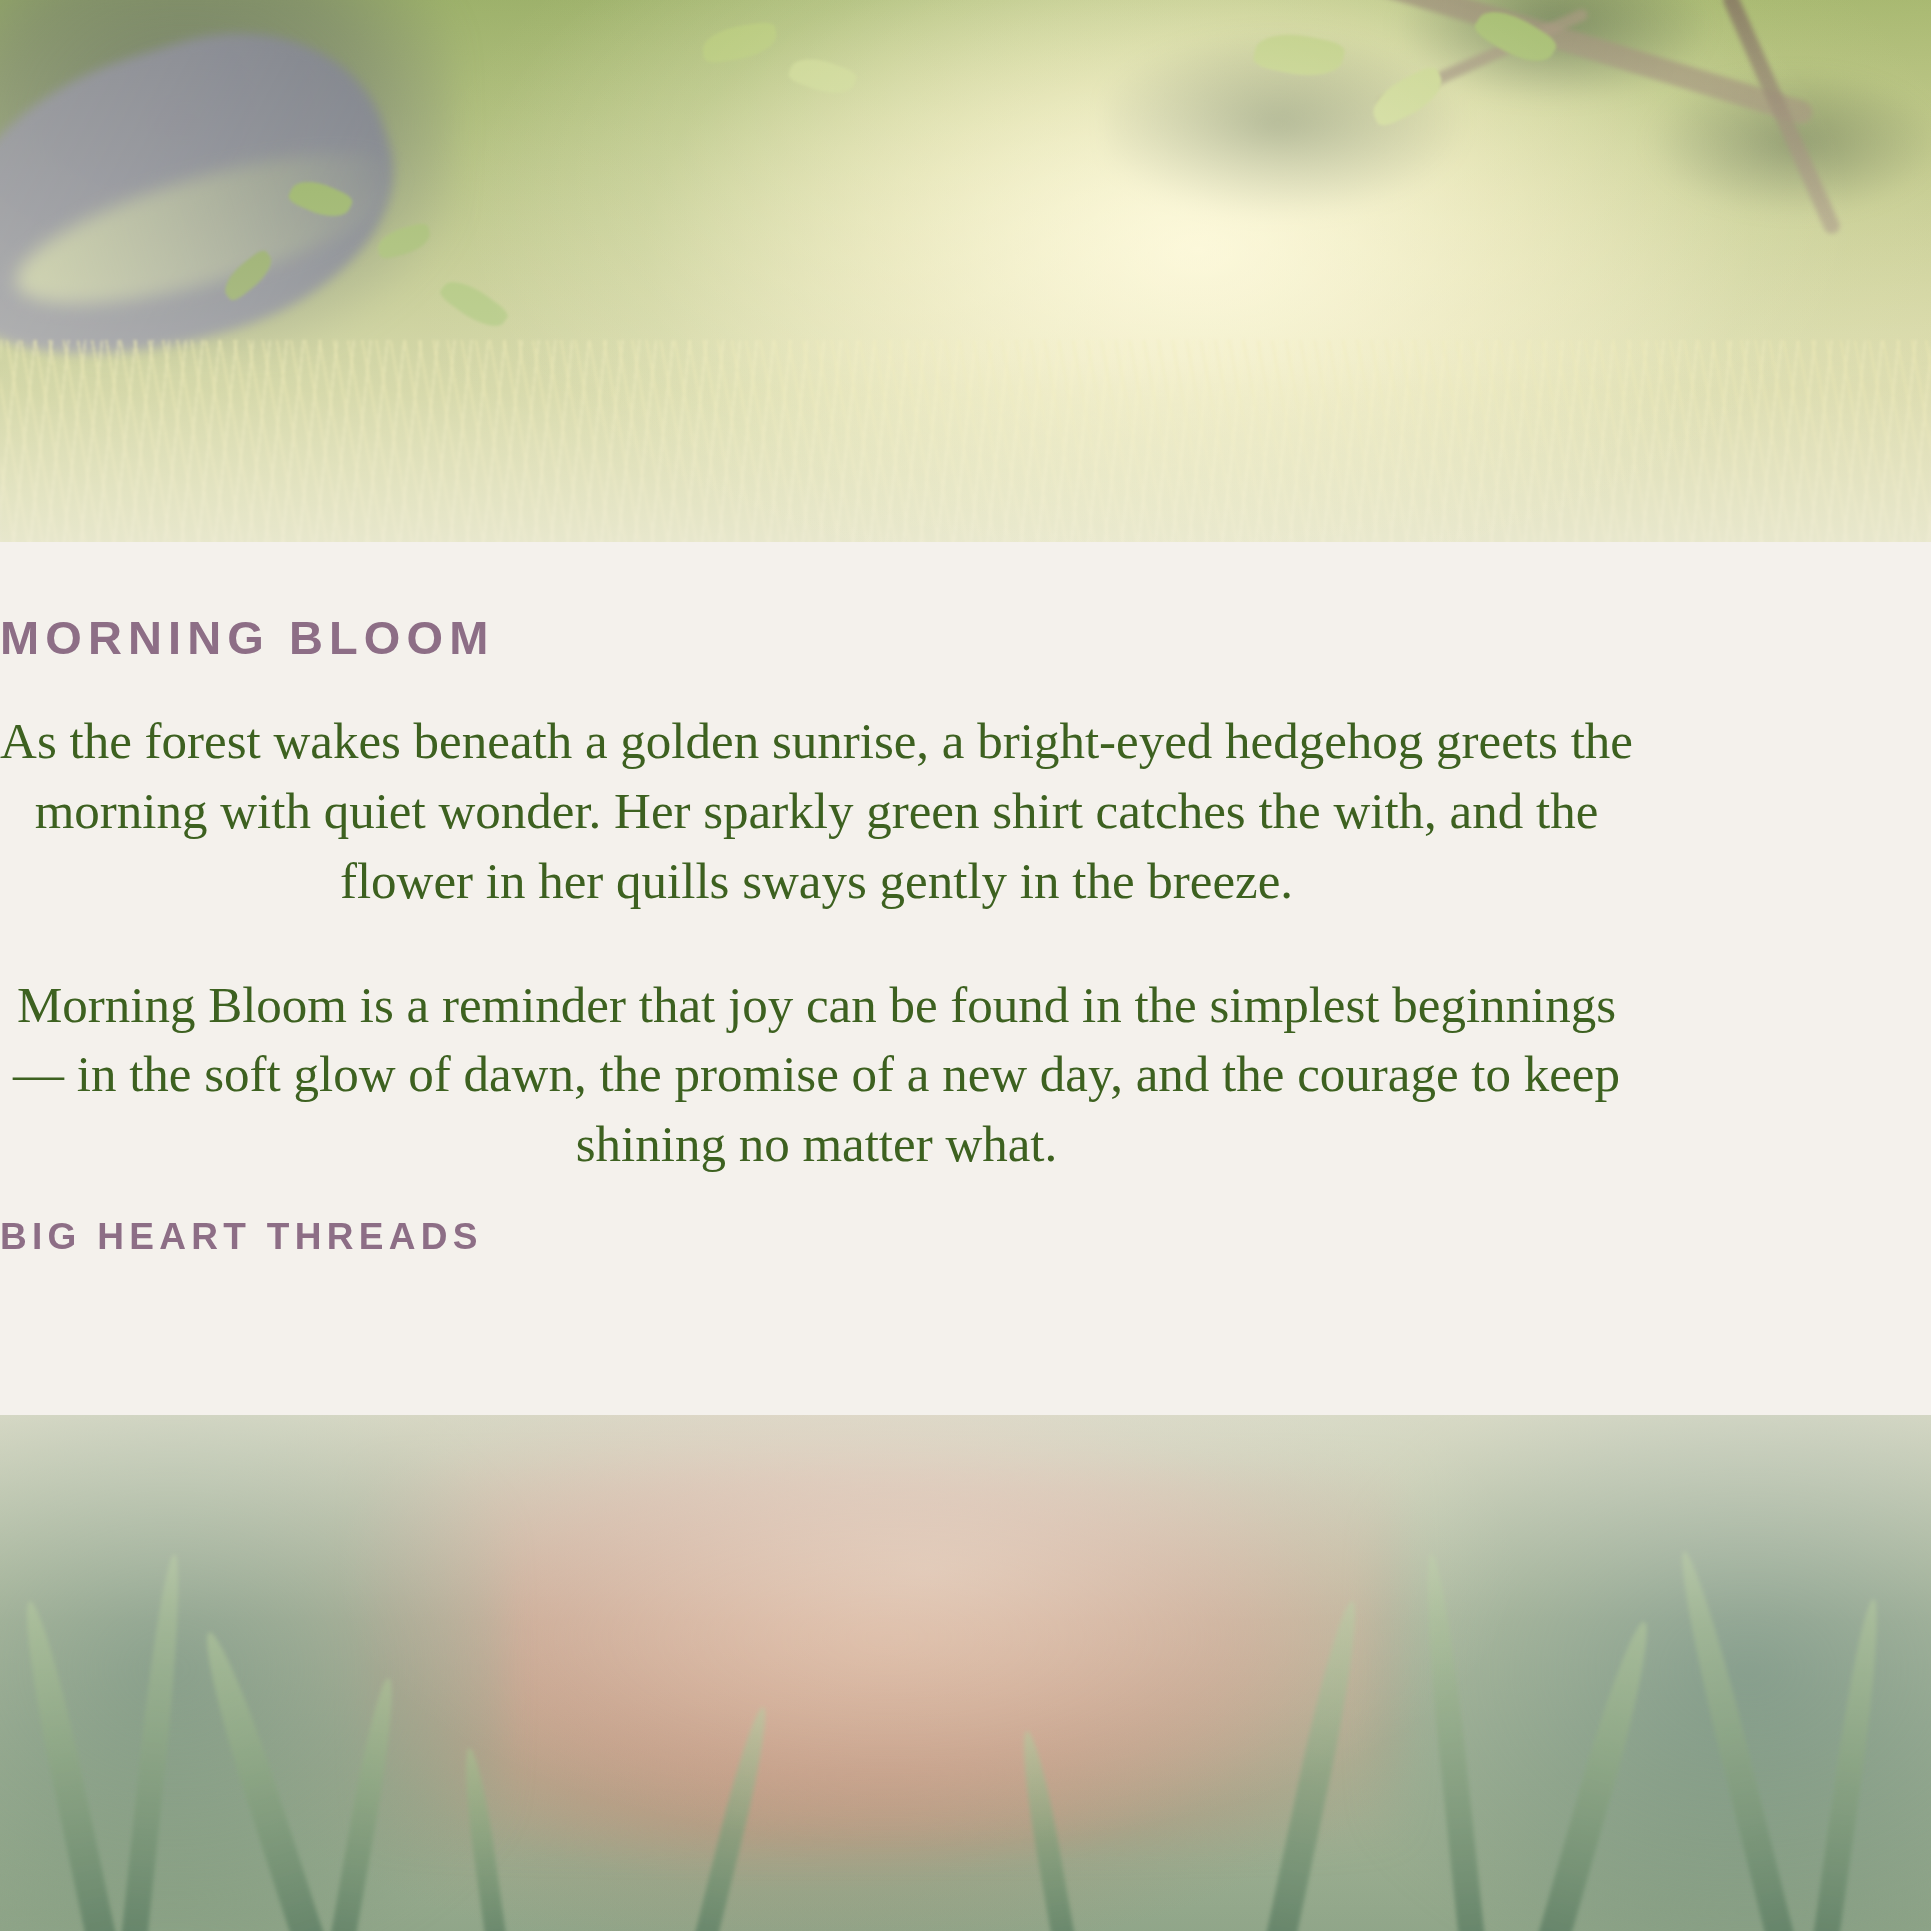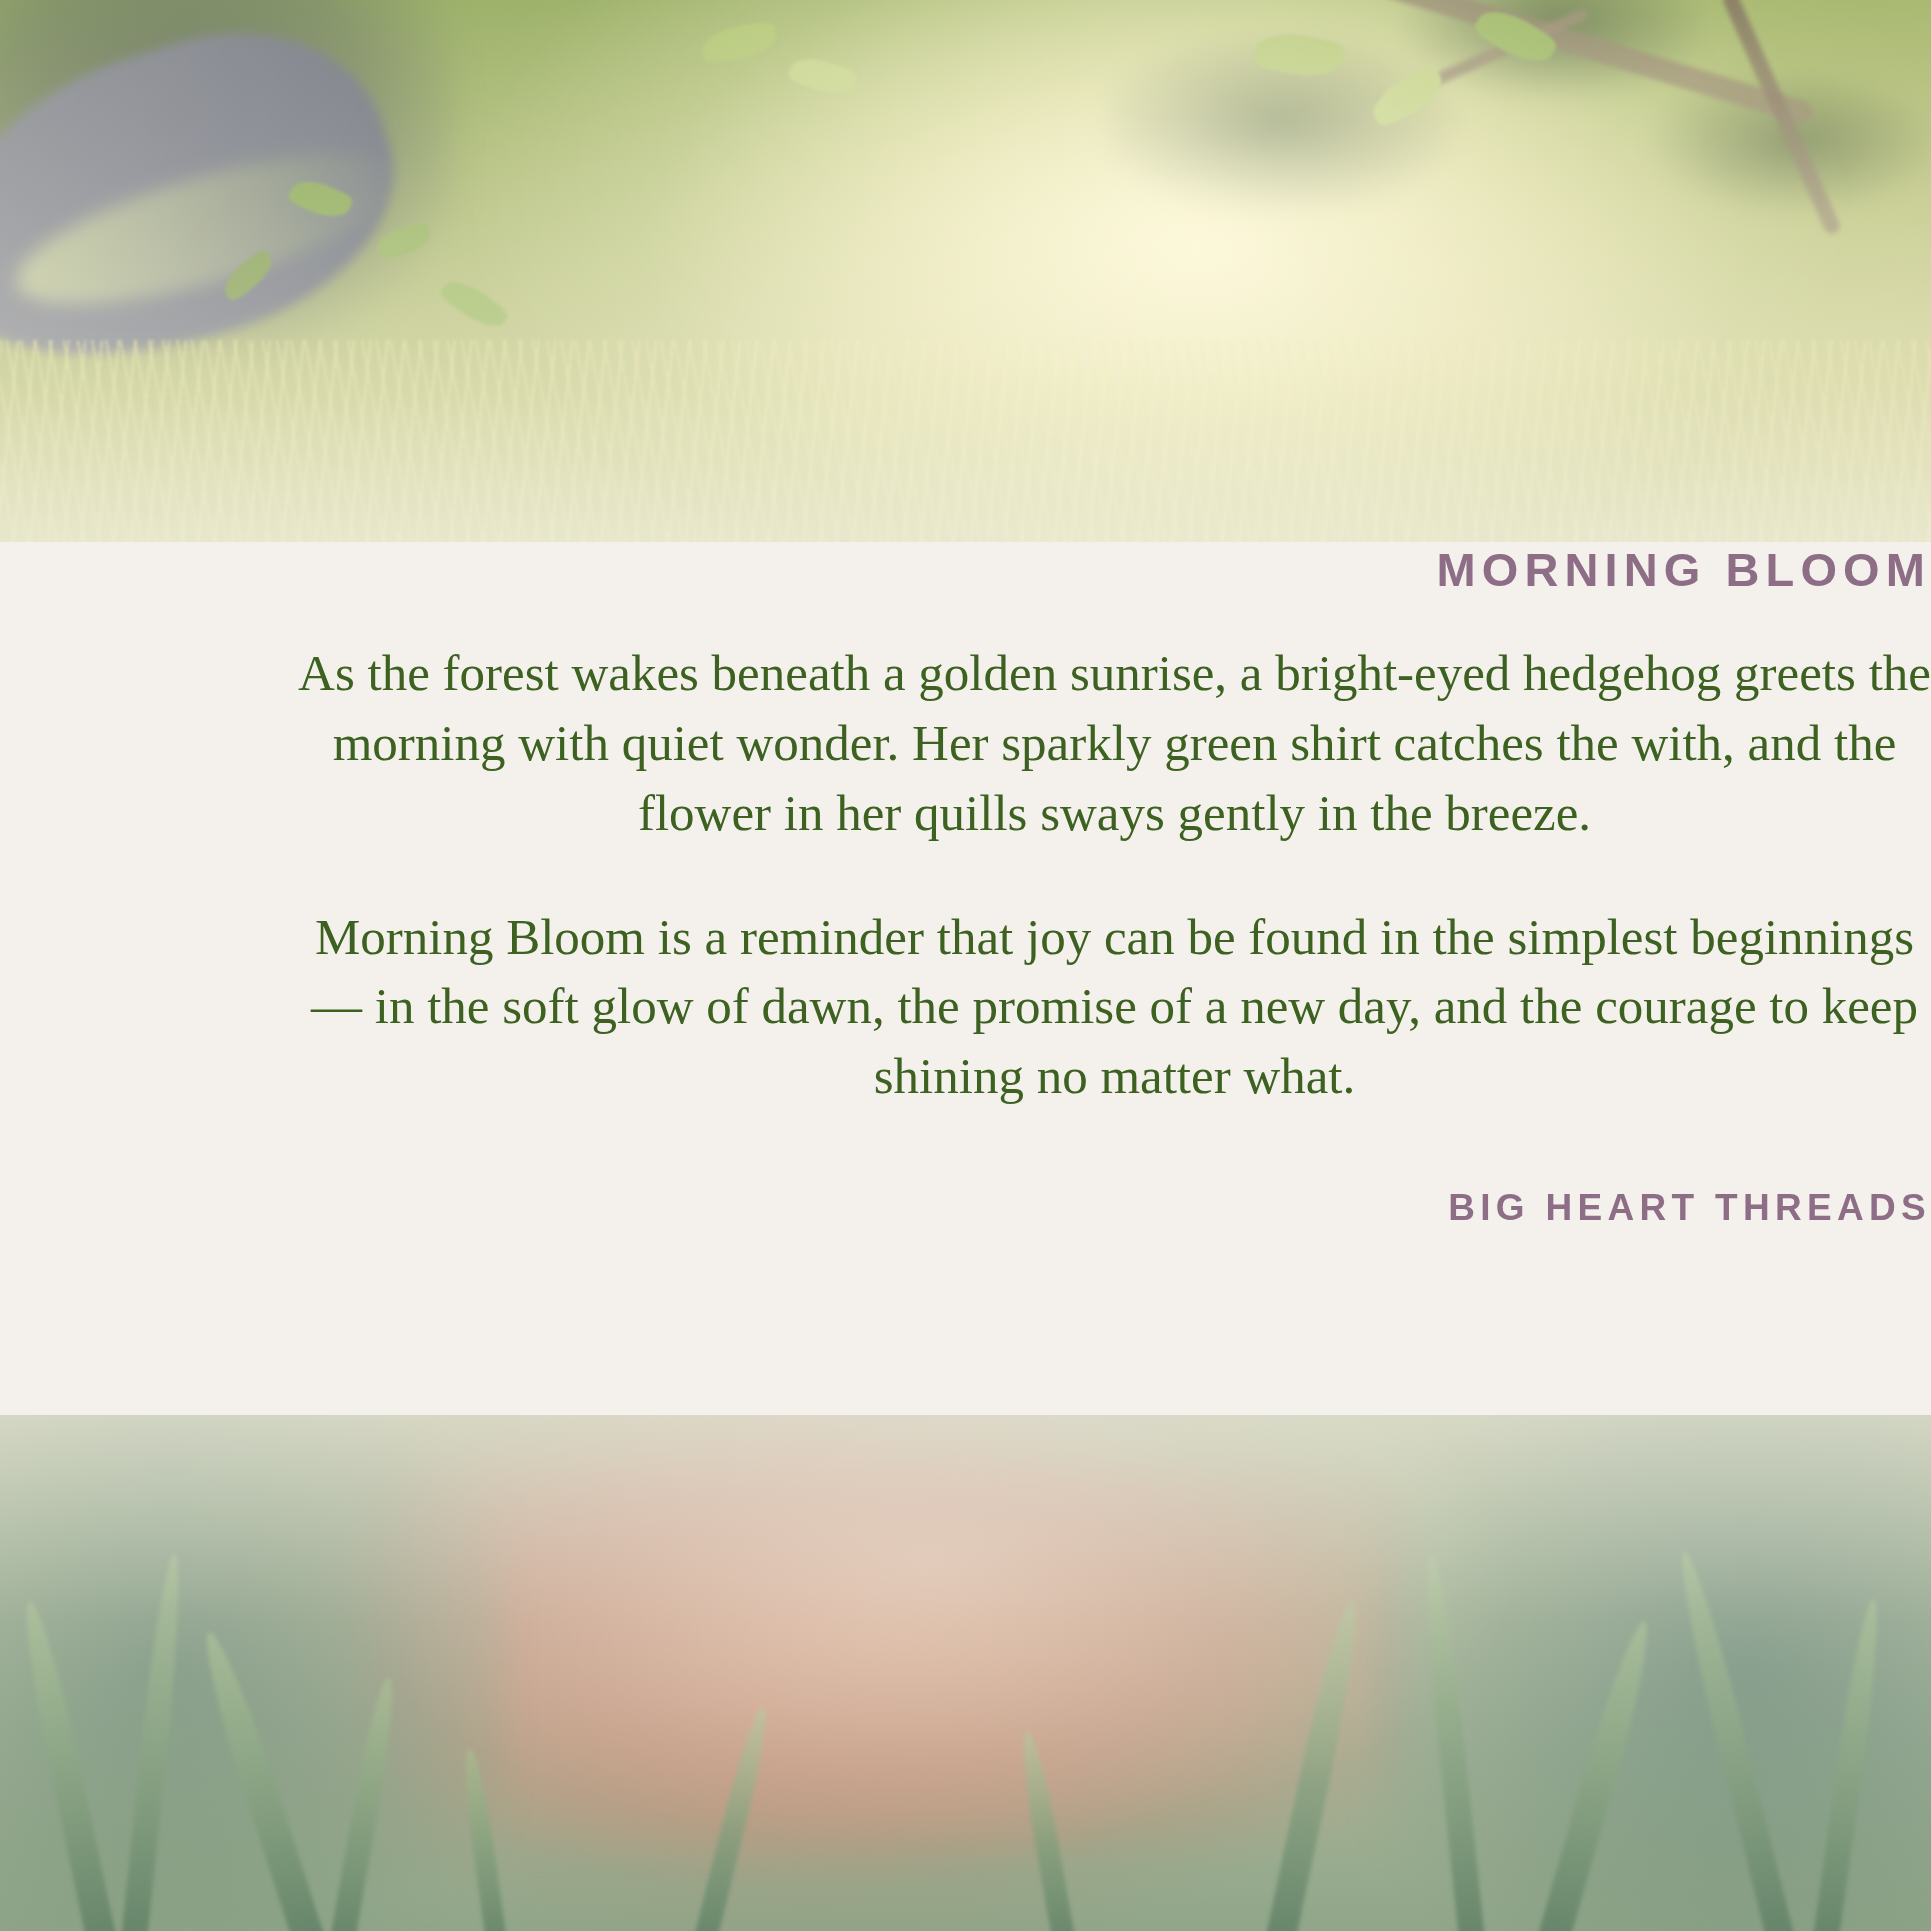--- a/index.html
+++ b/index.html
@@ -145,23 +145,24 @@
   
   .text-panel {
     position: absolute;
     left: 0;
     top: 542px;
     width: 1931px;
     height: 873px;
     background: #f4f1ec;
     display: flex;
     flex-direction: column;
-    align-items: flex-end;
+    align-items: flex-start;
     justify-content: flex-start;
     box-sizing: border-box;
+    padding-top: 68px;
   }
   .title {
     font-family: "Liberation Sans", sans-serif;
     font-size: 47px;
     font-weight: bold;
     letter-spacing: 6.1px;
     color: #8d6e86;
     text-transform: uppercase;
     margin: 0 0 42px 0;
     text-align: center;
@@ -176,21 +177,21 @@
     margin: 0;
   }
   .body-text + .body-text { margin-top: 54px; }
   .brand {
     font-family: "Liberation Sans", sans-serif;
     font-size: 37px;
     font-weight: bold;
     letter-spacing: 5.3px;
     color: #8d6e86;
     text-transform: uppercase;
-    margin-top: 75px;
+    margin-top: 36px;
     text-align: center;
   }
 </style>
 </head>
 <body>
 
 <div class="canvas">
 
   <div class="photo-band photo-top">
     <div class="photo-base top-base"></div>

